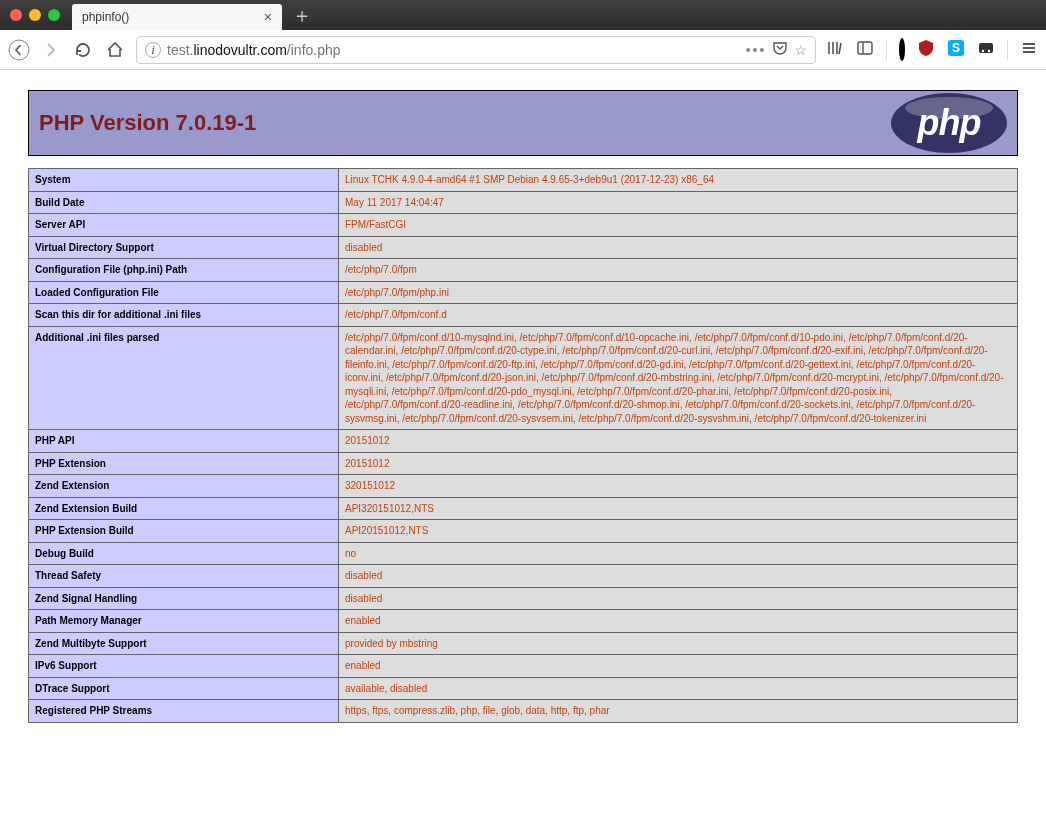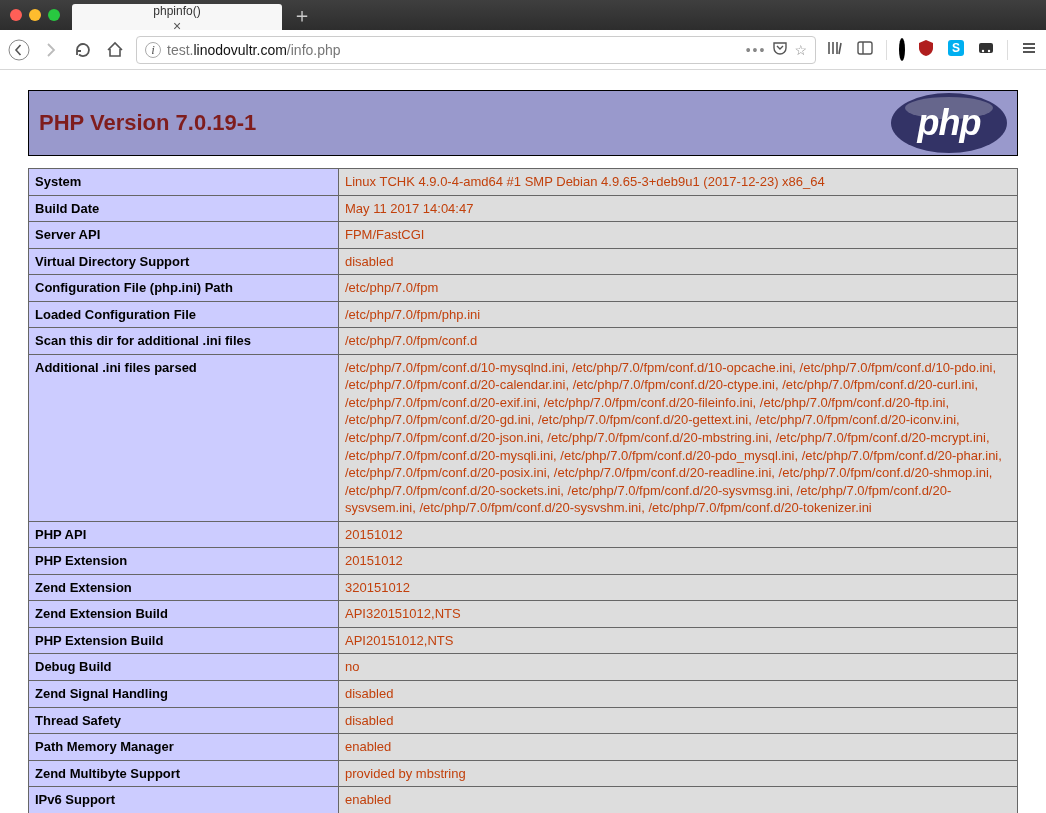--- a/index.html
+++ b/index.html
@@ -4,21 +4,21 @@
 <style>
   * { box-sizing: border-box; margin: 0; padding: 0; }
   body { font-family: -apple-system, "Helvetica Neue", Arial, sans-serif; background: #fff; width: 1046px; height: 813px; overflow: hidden; }
 
   
   .titlebar { height: 30px; background: linear-gradient(#3f3f3f,#2d2d2d); display:flex; align-items:center; padding:0 10px; }
   .traffic { display:flex; gap:7px; margin-right:12px; }
   .dot { width:12px; height:12px; border-radius:50%; }
   .dot.red{background:#ff5f57;} .dot.yellow{background:#febc2e;} .dot.green{background:#28c840;}
   .tabstrip { display:flex; align-items:flex-end; height:30px; }
-  .tab { background:#f7f7f7; height:26px; margin-top:4px; display:flex; align-items:center; padding:0 10px; font-size:12px; color:#333; border-top-left-radius:3px; border-top-right-radius:3px; min-width:210px; justify-content:space-between;flex-direction:column;}
+  .tab { background:#f7f7f7; height:26px; margin-top:4px; display:flex; align-items:center; padding:0 10px; font-size:12px; color:#333; border-top-left-radius:3px; border-top-right-radius:3px; min-width:210px; justify-content:space-between;}
   .tab .close { font-size:14px; color:#555; }
   .newtab { color:#ccc; font-size:20px; margin-left:10px; align-self:center;}
 
   
   .toolbar { height:40px; background:#fff; border-bottom:1px solid #d7d7d7; display:flex; align-items:center; padding:0 8px; gap:10px;}
   .navbtn { width:22px; height:22px; display:flex; align-items:center; justify-content:center; color:#555; font-size:16px;}
   .navbtn.disabled{color:#bbb;}
   .urlbar { flex:1; height:28px; border:1px solid #ccc; border-radius:4px; display:flex; align-items:center; padding:0 8px; font-size:14px; color:#555; gap:6px;}
   .urlbar .info{ font-size:13px; border:1px solid #aaa; border-radius:50%; width:16px;height:16px; display:flex;align-items:center;justify-content:center; font-family:Georgia,serif; font-style:italic;}
   .url-text{ flex:1; white-space:nowrap; overflow:hidden; color:#777;}
@@ -31,21 +31,21 @@
   
   .viewport { height: calc(813px - 70px); overflow-y: scroll; background:#fff;}
   .content { padding: 20px 28px; font-family: Arial, Helvetica, sans-serif; font-size:12px;}
   .banner { background:#9999CC; border:1px solid #000; padding:8px 10px; display:flex; align-items:center; justify-content:space-between; height:66px;}
   .banner h1{ font-size:22px; color:#7f1d1d; font-weight:bold;}
   .logo-oval{ width:116px; height:60px; background:#333366; border-radius:50%; display:flex; align-items:center; justify-content:center; position:relative;}
   .logo-text{ color:#fff; font-weight:900; font-size:36px; font-style:italic; letter-spacing:-1px; font-family: Arial, sans-serif;}
   .logo-oval::before{ content:""; position:absolute; top:4px; left:14px; width:88px;height:22px; background:rgba(255,255,255,.25); border-radius:50%;}
 
   table.info { width:100%; border-collapse:collapse; margin-top:12px;}
-  table.info td{ border:1px solid #666; padding:4px 6px; font-size:13px; vertical-align:top; line-height:1.35;}
+  table.info td{ border:1px solid #666; padding:4px 6px; font-size:10px; vertical-align:top; line-height:1.35;}
   td.e{ background:#CCCCFF; font-weight:bold; width:310px; color:#000;}
   td.v{ background:#DDDDDD; color:#c2410c; word-break:break-word;}
 
   
   .viewport::-webkit-scrollbar{width:14px;}
   .viewport::-webkit-scrollbar-thumb{background:#c0c0c0;border-radius:7px;border:3px solid #fff;}
 </style>
 </head>
 <body>
 
@@ -201,28 +201,28 @@
           </tr>
           <tr>
             <td class="e">PHP Extension Build</td>
             <td class="v">API20151012,NTS</td>
           </tr>
           <tr>
             <td class="e">Debug Build</td>
             <td class="v">no</td>
           </tr>
           <tr>
+            <td class="e">Thread Safety</td>
+            <td class="v">disabled</td>
+          </tr>
+          <tr>
             <td class="e">Zend Signal Handling</td>
             <td class="v">disabled</td>
           </tr>
           <tr>
-            <td class="e">Thread Safety</td>
-            <td class="v">disabled</td>
-          </tr>
-          <tr>
             <td class="e">Path Memory Manager</td>
             <td class="v">enabled</td>
           </tr>
           <tr>
             <td class="e">Zend Multibyte Support</td>
             <td class="v">provided by mbstring</td>
           </tr>
           <tr>
             <td class="e">IPv6 Support</td>
             <td class="v">enabled</td>

